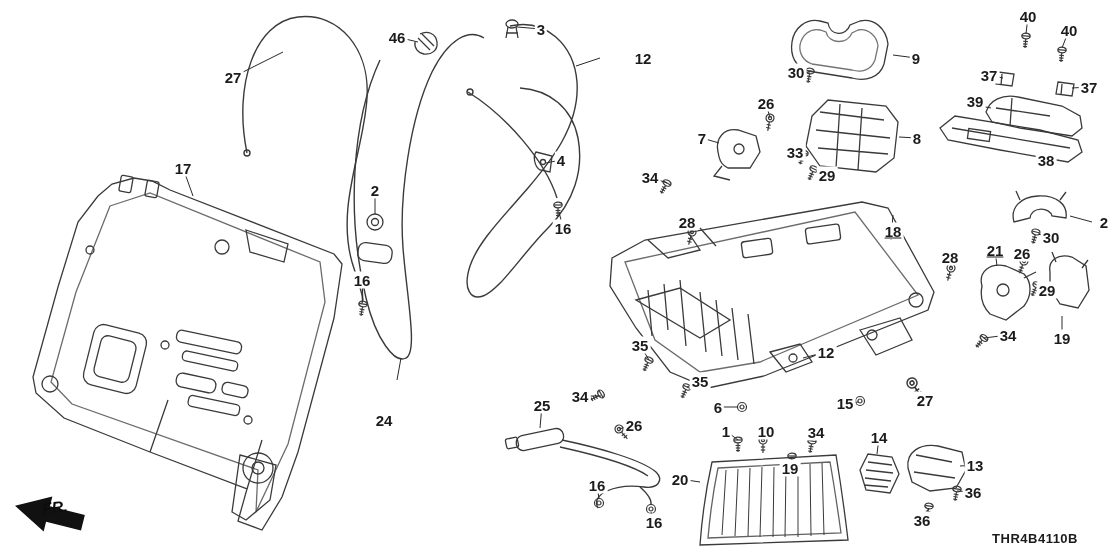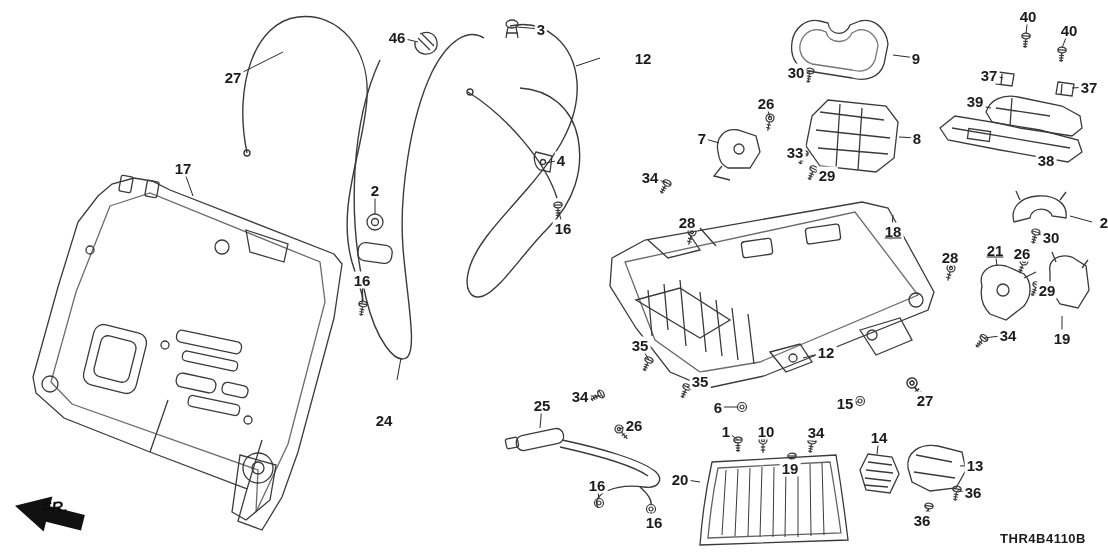--- a/index.html
+++ b/index.html
@@ -13,21 +13,21 @@
     position:absolute;transform:translate(-50%,-50%);
     font:600 15px "Liberation Sans", sans-serif;color:#1b1b1b;
     background:#ffffff;padding:0 2px;line-height:17px;white-space:nowrap;
   }
   .fr-label{
     position:absolute;left:42px;top:499px;
     font:italic 700 16px "Liberation Sans", sans-serif;color:#0d0d0d;
     transform:rotate(-6deg);
   }
   .drawing-code{
-    position:absolute;right:22px;bottom:8px;
+    position:absolute;right:30px;bottom:8px;
     font:700 13px "Liberation Sans", sans-serif;color:#1b1b1b;letter-spacing:.5px;
   }
 </style>
 </head>
 <body>
 
 <div class="stage">
 
   <svg width="1108" height="554" viewBox="0 0 1108 554">
     <defs>

